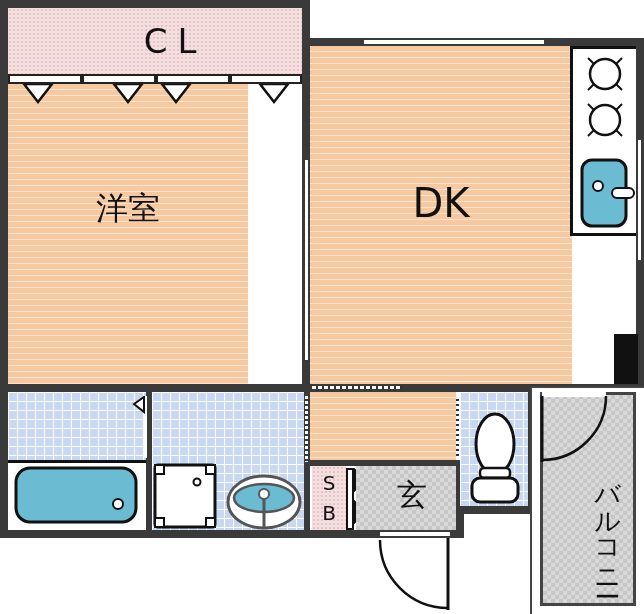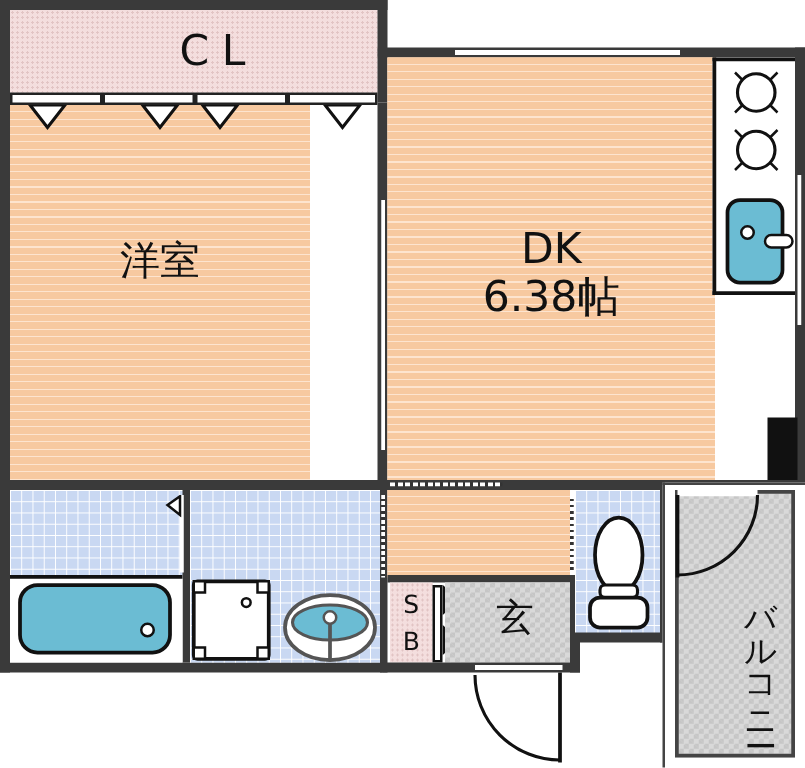--- a/index.html
+++ b/index.html
@@ -43,23 +43,22 @@
   <polygon points="16,0 44,0 30,18" fill="#fff" stroke="#111" stroke-width="2.5"></polygon>
   <polygon points="106,0 134,0 120,18" fill="#fff" stroke="#111" stroke-width="2.5"></polygon>
   <polygon points="154,0 182,0 168,18" fill="#fff" stroke="#111" stroke-width="2.5"></polygon>
   <polygon points="252,0 280,0 266,18" fill="#fff" stroke="#111" stroke-width="2.5"></polygon>
 </svg>
 
 <div class="abs wall" style="left:302px;top:82px;width:8px;height:306px;"></div>
 <div class="abs" style="left:305px;top:160px;width:3px;height:200px;background:#fff;"></div>
 
 <div class="abs wood" style="left:310px;top:46px;width:262px;height:340px;">
-  <div class="abs label" style="left:0;top:134px;width:100%;font-size:34px;">
+  <div class="abs label" style="left:0;top:134px;width:100%;font-size:40px;">
     <div>DK</div>
-    <div>6.38帖</div>
   </div>
 </div>
 <div class="abs" style="left:364px;top:40px;width:180px;height:4px;background:#fff;"></div>
 
 <div class="abs" style="left:570px;top:46px;width:66px;height:190px;background:#fff;border:3px solid #111;border-right:none;"></div>
 <svg style="left:582px;top:52px;" width="46" height="90">
   <circle cx="23" cy="22" r="15" fill="#fff" stroke="#111" stroke-width="2.5"></circle>
   <line x1="6" y1="6" x2="12" y2="12" stroke="#111" stroke-width="2"></line>
   <line x1="40" y1="6" x2="34" y2="12" stroke="#111" stroke-width="2"></line>
   <line x1="6" y1="38" x2="12" y2="32" stroke="#111" stroke-width="2"></line>

